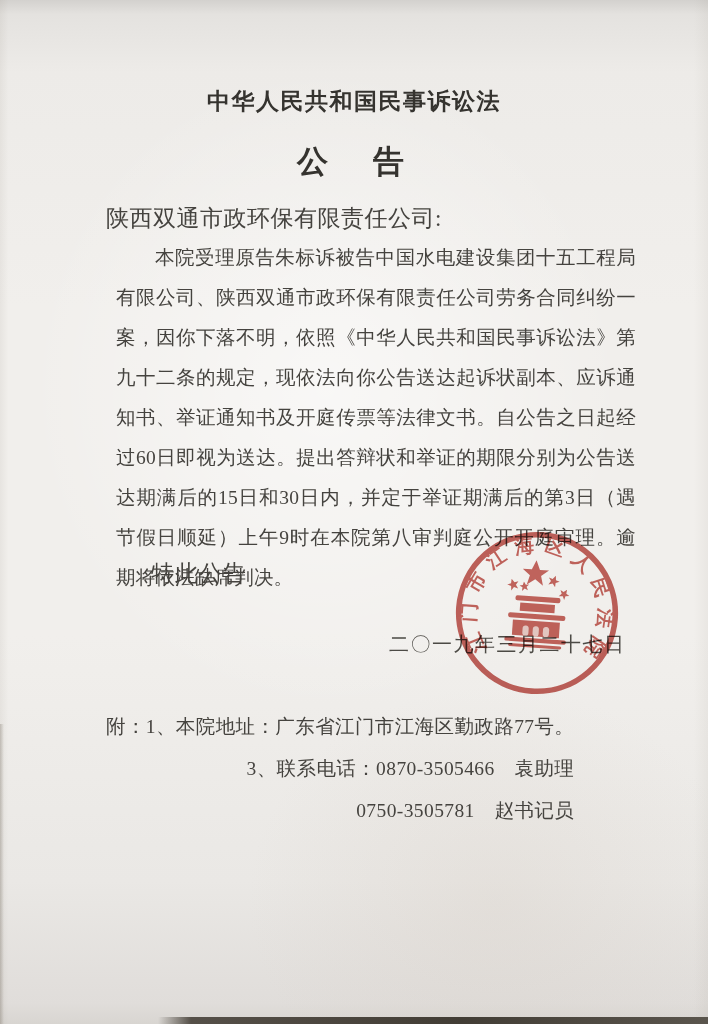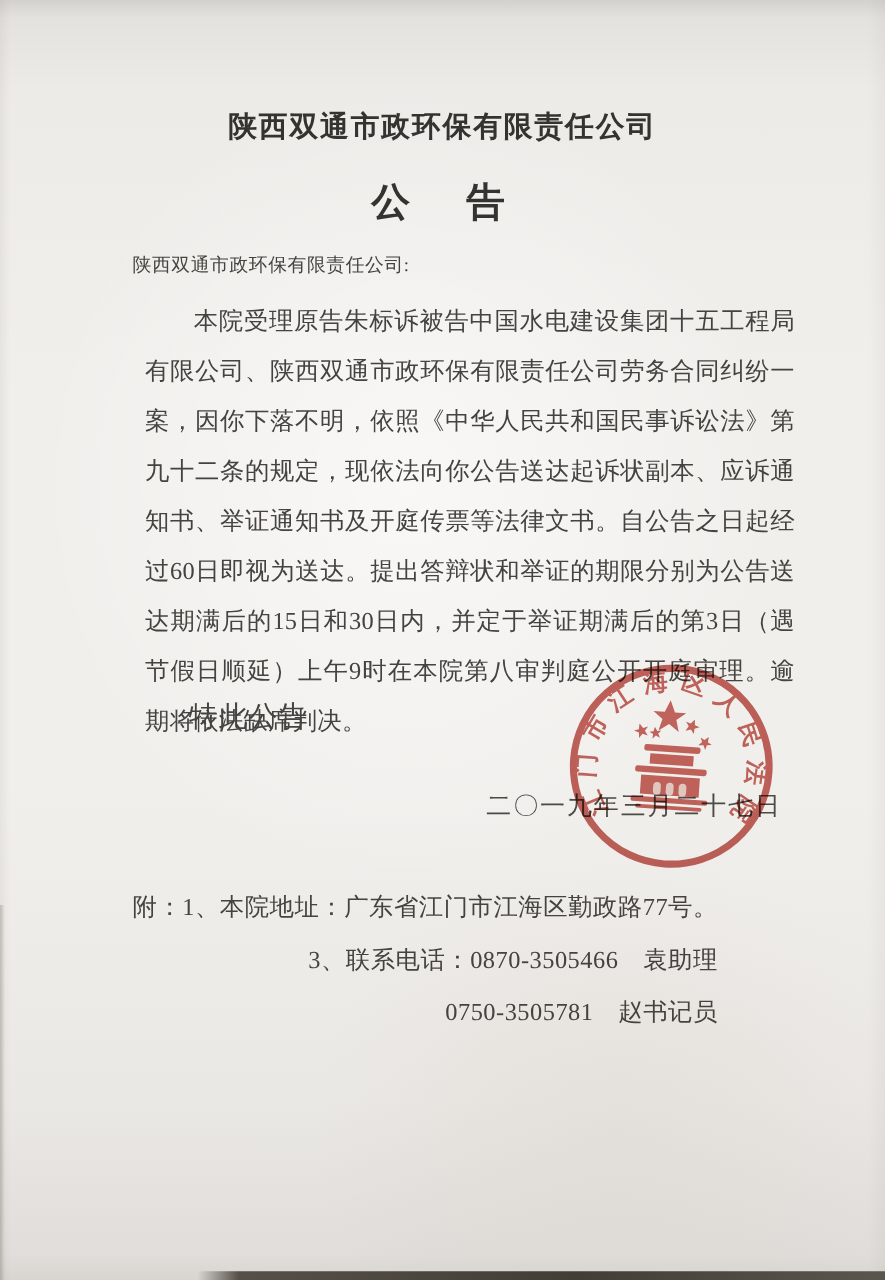--- a/index.html
+++ b/index.html
@@ -20,21 +20,21 @@
   .txt{position:absolute;color:#45433f;}
   .court-title{
     top:86px;left:0;width:708px;text-align:center;
     font-size:23px;font-weight:700;letter-spacing:1.5px;color:#35332f;
   }
   .doc-title{
     top:141px;left:0;width:708px;text-align:center;
     font-size:31px;font-weight:700;letter-spacing:7px;color:#35332f;
   }
   .salutation{
-    top:203px;left:106px;font-size:15px;letter-spacing:0.5px;
+    top:203px;left:106px;font-size:23px;letter-spacing:0.5px;
   }
   .body-par{
     top:238px;left:116px;width:520px;
     font-size:19.5px;line-height:40px;text-align:justify;
     text-indent:2em;letter-spacing:0.2px;color:#45433f;
   }
   .closing{
     top:558px;left:151px;font-size:23px;letter-spacing:1px;
   }
   .doc-date{
@@ -58,21 +58,21 @@
   .scan-edge-left{
     position:absolute;bottom:0;left:0;width:4px;height:300px;z-index:3;
     background:linear-gradient(90deg, rgba(120,112,100,0.35), rgba(120,112,100,0));
   }
 </style>
 </head>
 <body>
 
 <div class="page">
 
-  <div class="txt court-title">陕西双通市政环保有限责任公司</div>
+  <div class="txt court-title">中华人民共和国民事诉讼法</div>
 
   <div class="txt doc-title">公　告</div>
 
   <div class="txt salutation">陕西双通市政环保有限责任公司:</div>
 
   <div class="txt body-par">本院受理原告朱标诉被告中国水电建设集团十五工程局有限公司、陕西双通市政环保有限责任公司劳务合同纠纷一案，因你下落不明，依照《中华人民共和国民事诉讼法》第九十二条的规定，现依法向你公告送达起诉状副本、应诉通知书、举证通知书及开庭传票等法律文书。自公告之日起经过60日即视为送达。提出答辩状和举证的期限分别为公告送达期满后的15日和30日内，并定于举证期满后的第3日（遇节假日顺延）上午9时在本院第八审判庭公开开庭审理。逾期将依法缺席判决。</div>
 
   <div class="txt closing">特此公告</div>
 
   <div class="txt doc-date">二〇一九年三月二十七日</div>

